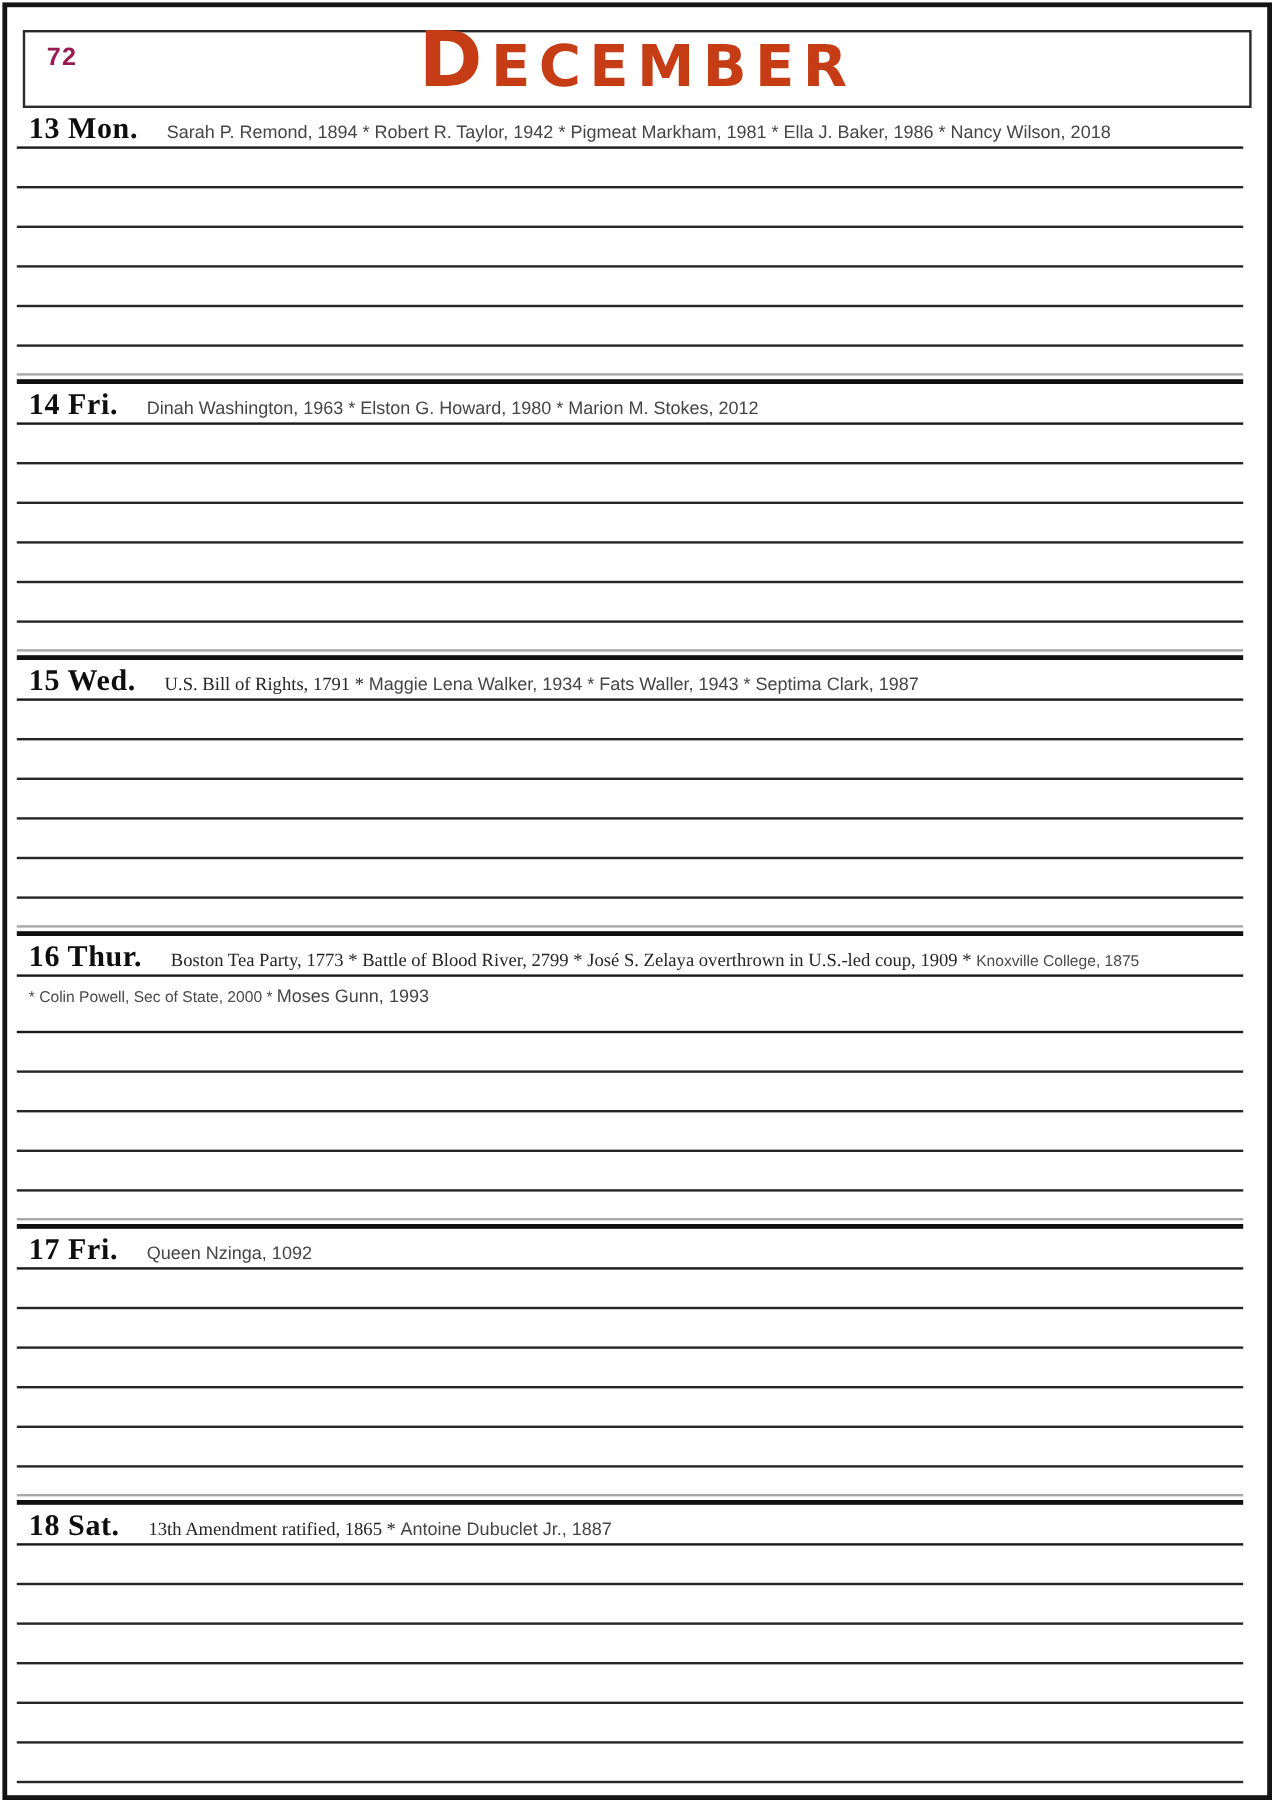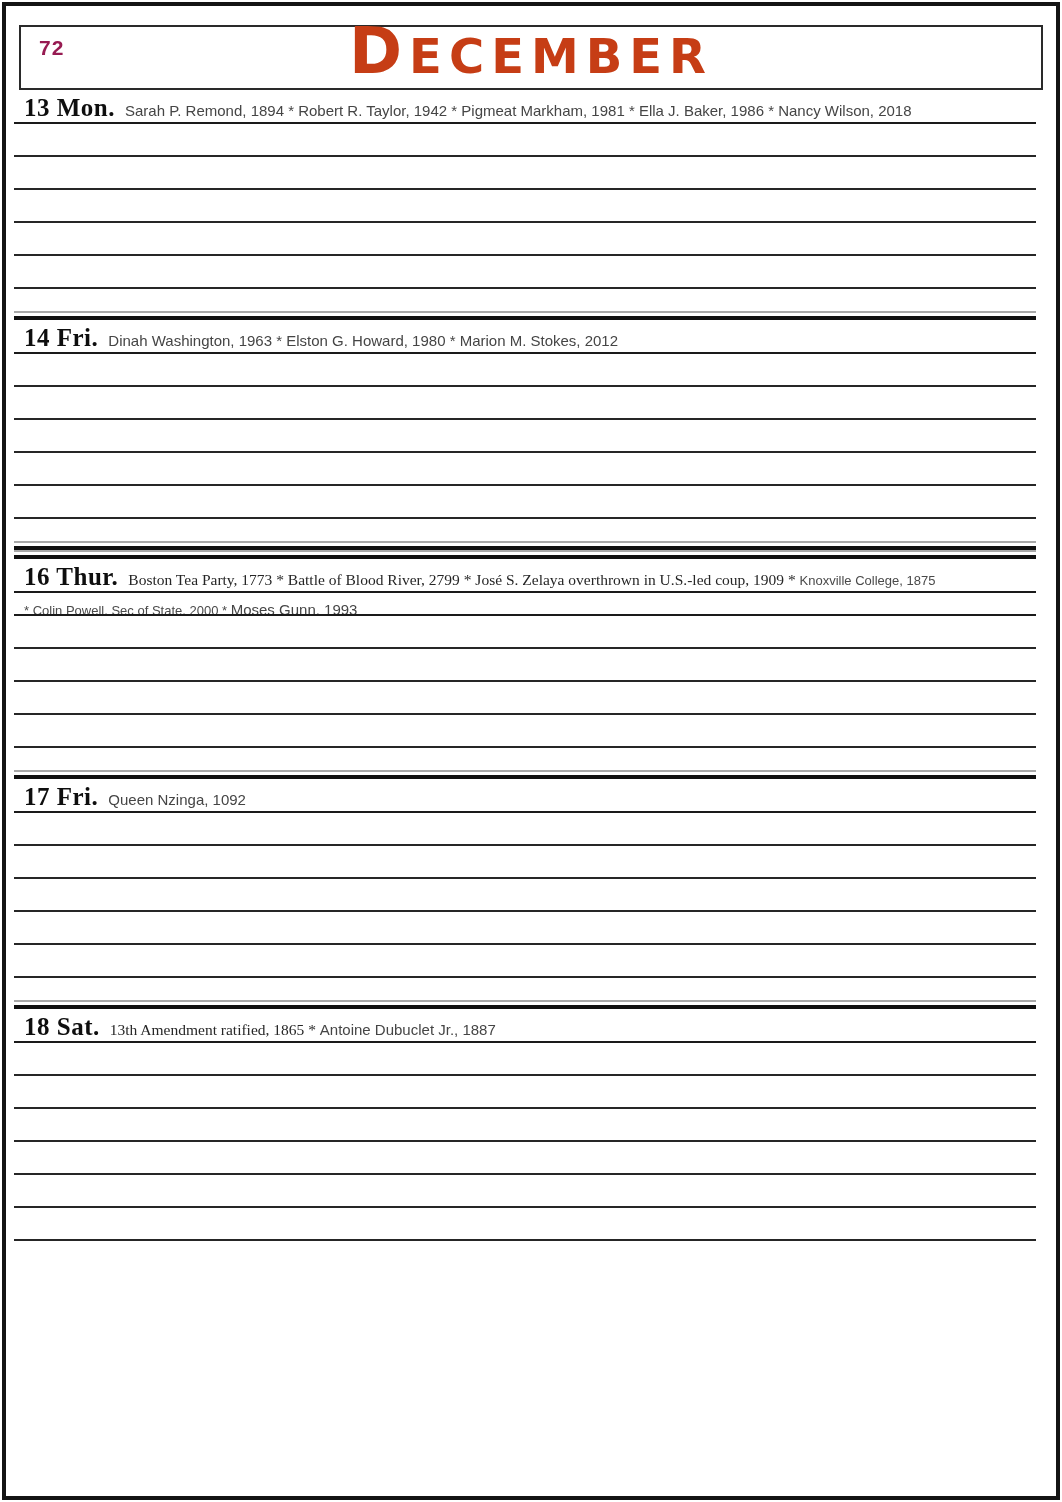--- a/index.html
+++ b/index.html
@@ -40,33 +40,33 @@
   
   .content { padding: 0 20px 0 8px; }
   .day-hrow {
     height: 34px;
     border-bottom: 2px solid #1a1a1a;
     white-space: nowrap; overflow: hidden;
     padding: 3px 0 0 10px;
     font-size: 25px; line-height: 29px;
   }
   .day-hrow2 {
-    height: 23px;
+    height: 47px;
     border-bottom: 2px solid #1a1a1a;
     white-space: nowrap; overflow: hidden;
     padding: 3px 0 0 10px;
     font-size: 15px; line-height: 27px;
   }
   .day-label {
     font-family: "Liberation Serif", serif;
     font-weight: bold;
     font-size: 25px;
     letter-spacing: 0.5px;
     color: #0e0e0e;
-    margin-right: 10px;
+    margin-right: 24px;
   }
   .sg-isans { font-family: "Liberation Sans", sans-serif; font-size: 15px; color: #454545; }
   .sg-sans  { font-family: "Liberation Sans", sans-serif; font-size: 13px; color: #4a4a4a; }
   .sg-serif { font-family: "Liberation Serif", serif; font-size: 15.5px; color: #262626; }
   .rule { height: 33px; border-bottom: 2px solid #262626; }
   .tail { height: 22px; }
   .divider {
     height: 9px;
     border-top: 2px solid #a8a8a8;
     border-bottom: 4px solid #101010;
@@ -103,20 +103,31 @@
       </div>
       <div class="rule"></div>
       <div class="rule"></div>
       <div class="rule"></div>
       <div class="rule"></div>
       <div class="rule"></div>
       <div class="tail"></div>
     </section>
     <div class="divider"></div>
 
+    <section>
+      <div class="day-hrow">
+        <span class="day-label">15 Wed.</span><span class="sg-serif">U.S. Bill of Rights, 1791 * </span><span class="sg-isans">Maggie Lena Walker, 1934 * Fats Waller, 1943 * Septima Clark, 1987</span>
+      </div>
+      <div class="rule"></div>
+      <div class="rule"></div>
+      <div class="rule"></div>
+      <div class="rule"></div>
+      <div class="rule"></div>
+      <div class="tail"></div>
+    </section>
     <div class="divider"></div>
 
     <section>
       <div class="day-hrow">
         <span class="day-label">16 Thur.</span><span class="sg-serif">Boston Tea Party, 1773  * Battle of Blood River, 2799 * José S. Zelaya overthrown in U.S.-led coup, 1909 * </span><span class="sg-sans">Knoxville College, 1875</span>
       </div>
       <div class="day-hrow2">
         <span class="sg-sans">* Colin Powell, Sec of State, 2000 * </span><span class="sg-isans">Moses Gunn, 1993</span>
       </div>
       <div class="rule"></div>

